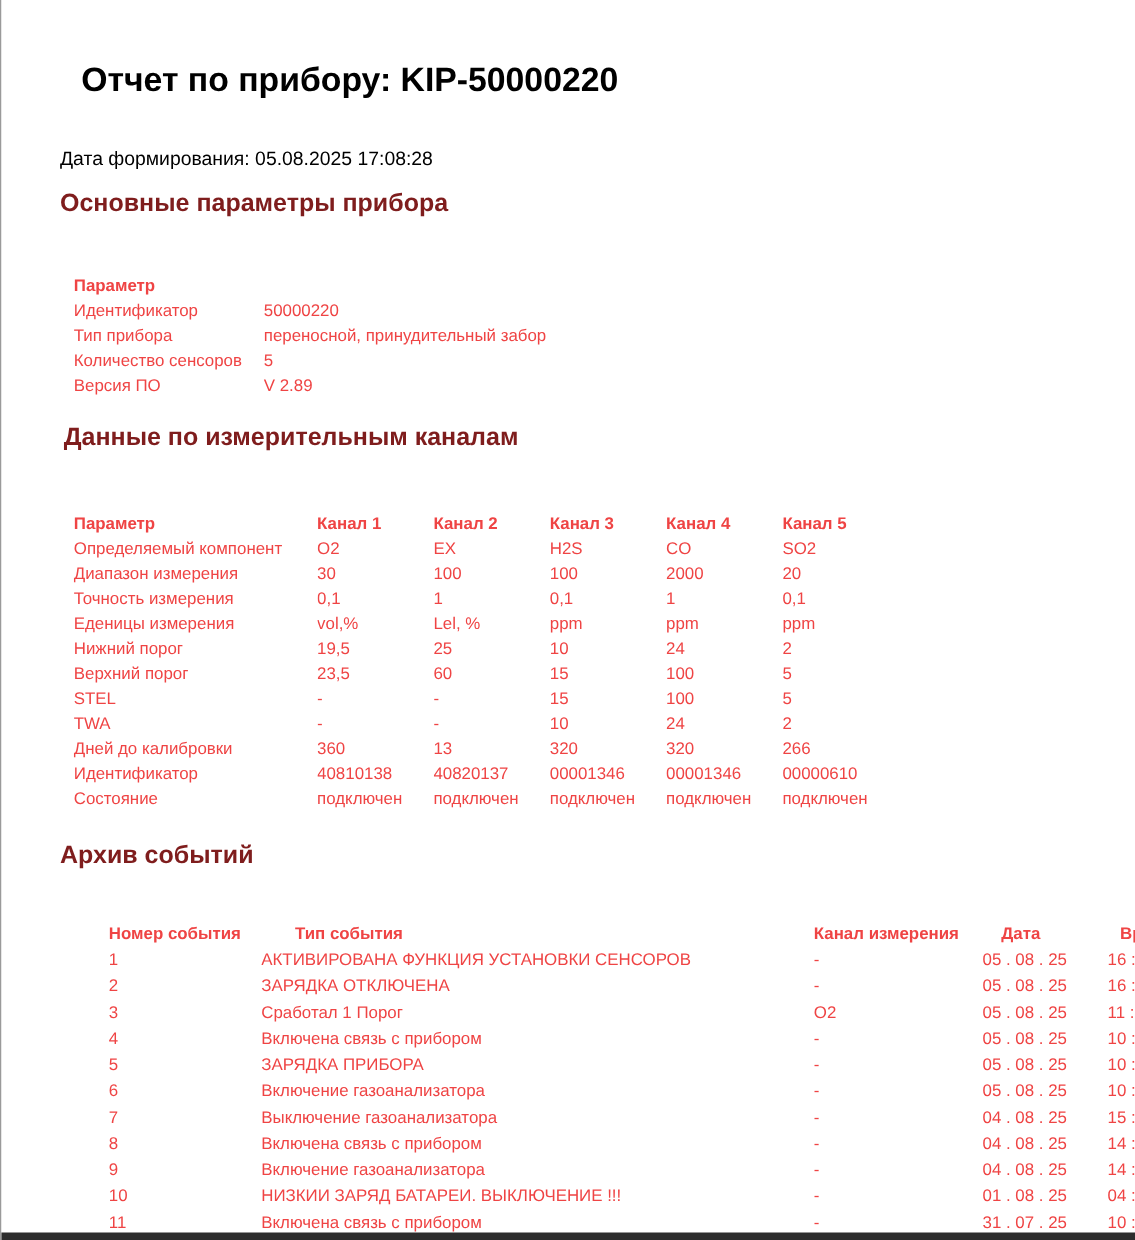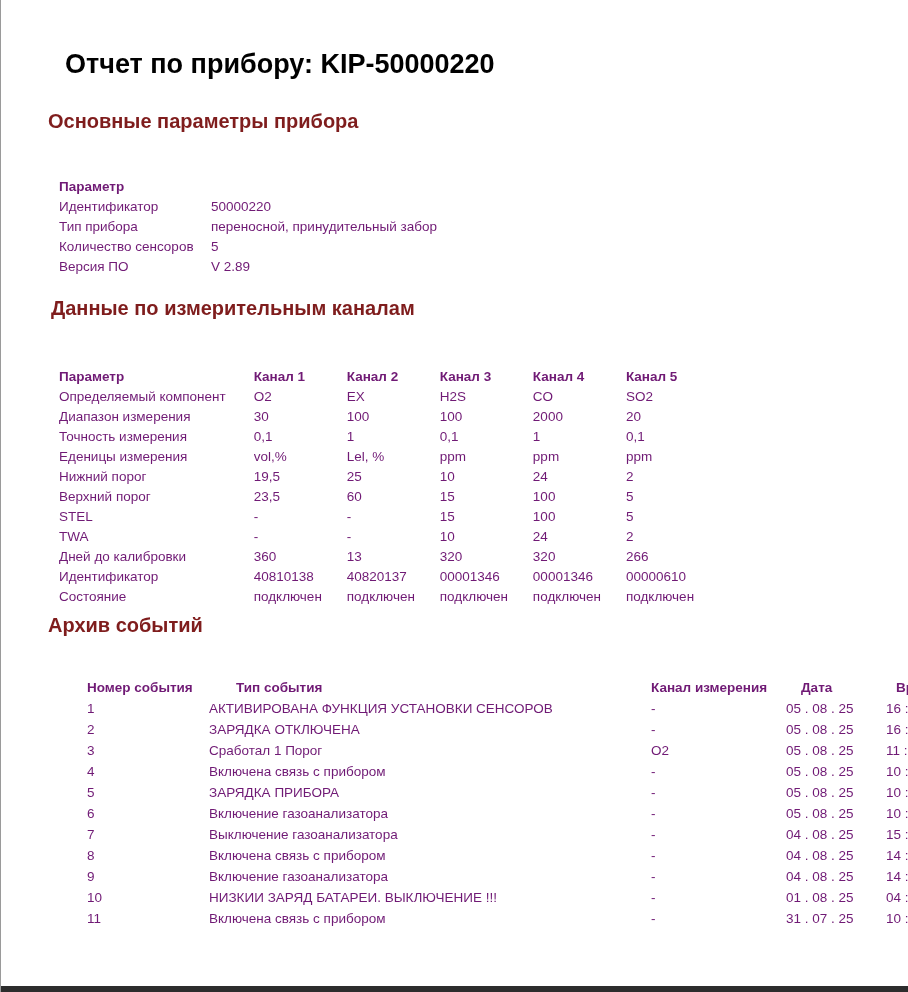--- a/index.html
+++ b/index.html
@@ -34,27 +34,27 @@
   }
   h2.section-title {
     margin: 0;
     font-size: 20px;
     line-height: 23px;
     font-weight: bold;
     color: #7f1d1d;
   }
   #section-device   { padding: 15px 0 0 47px; }
   #section-channels { margin-top: 21px; padding-left: 50px; }
-  #section-events   { margin-top: 8px; padding-left: 47px; }
+  #section-events   { margin-top: 25px; padding-left: 47px; }
 
   table {
     border-collapse: collapse;
     table-layout: fixed;
     font-size: 13.5px;
-    color: #701a75;
+    color: #ef4444;
   }
   th, td {
     padding: 0;
     text-align: left;
     vertical-align: middle;
     font-weight: normal;
     height: 20px;
     white-space: nowrap;
     overflow: hidden;
   }
@@ -86,20 +86,21 @@
     background: #2d2d2d;
   }
 </style>
 </head>
 <body>
 
 <div>
 
   <h1 class="report-title">Отчет по прибору: KIP-50000220</h1>
 
+  <p class="gen-date"><span>Дата формирования:</span> <span>05.08.2025 17:08:28</span></p>
 
   <h2 class="section-title" id="section-device">Основные параметры прибора</h2>
 
   <table class="device-table">
     <thead>
       <tr>
         <th class="col-label">Параметр</th>
         <th></th>
       </tr>
     </thead>

